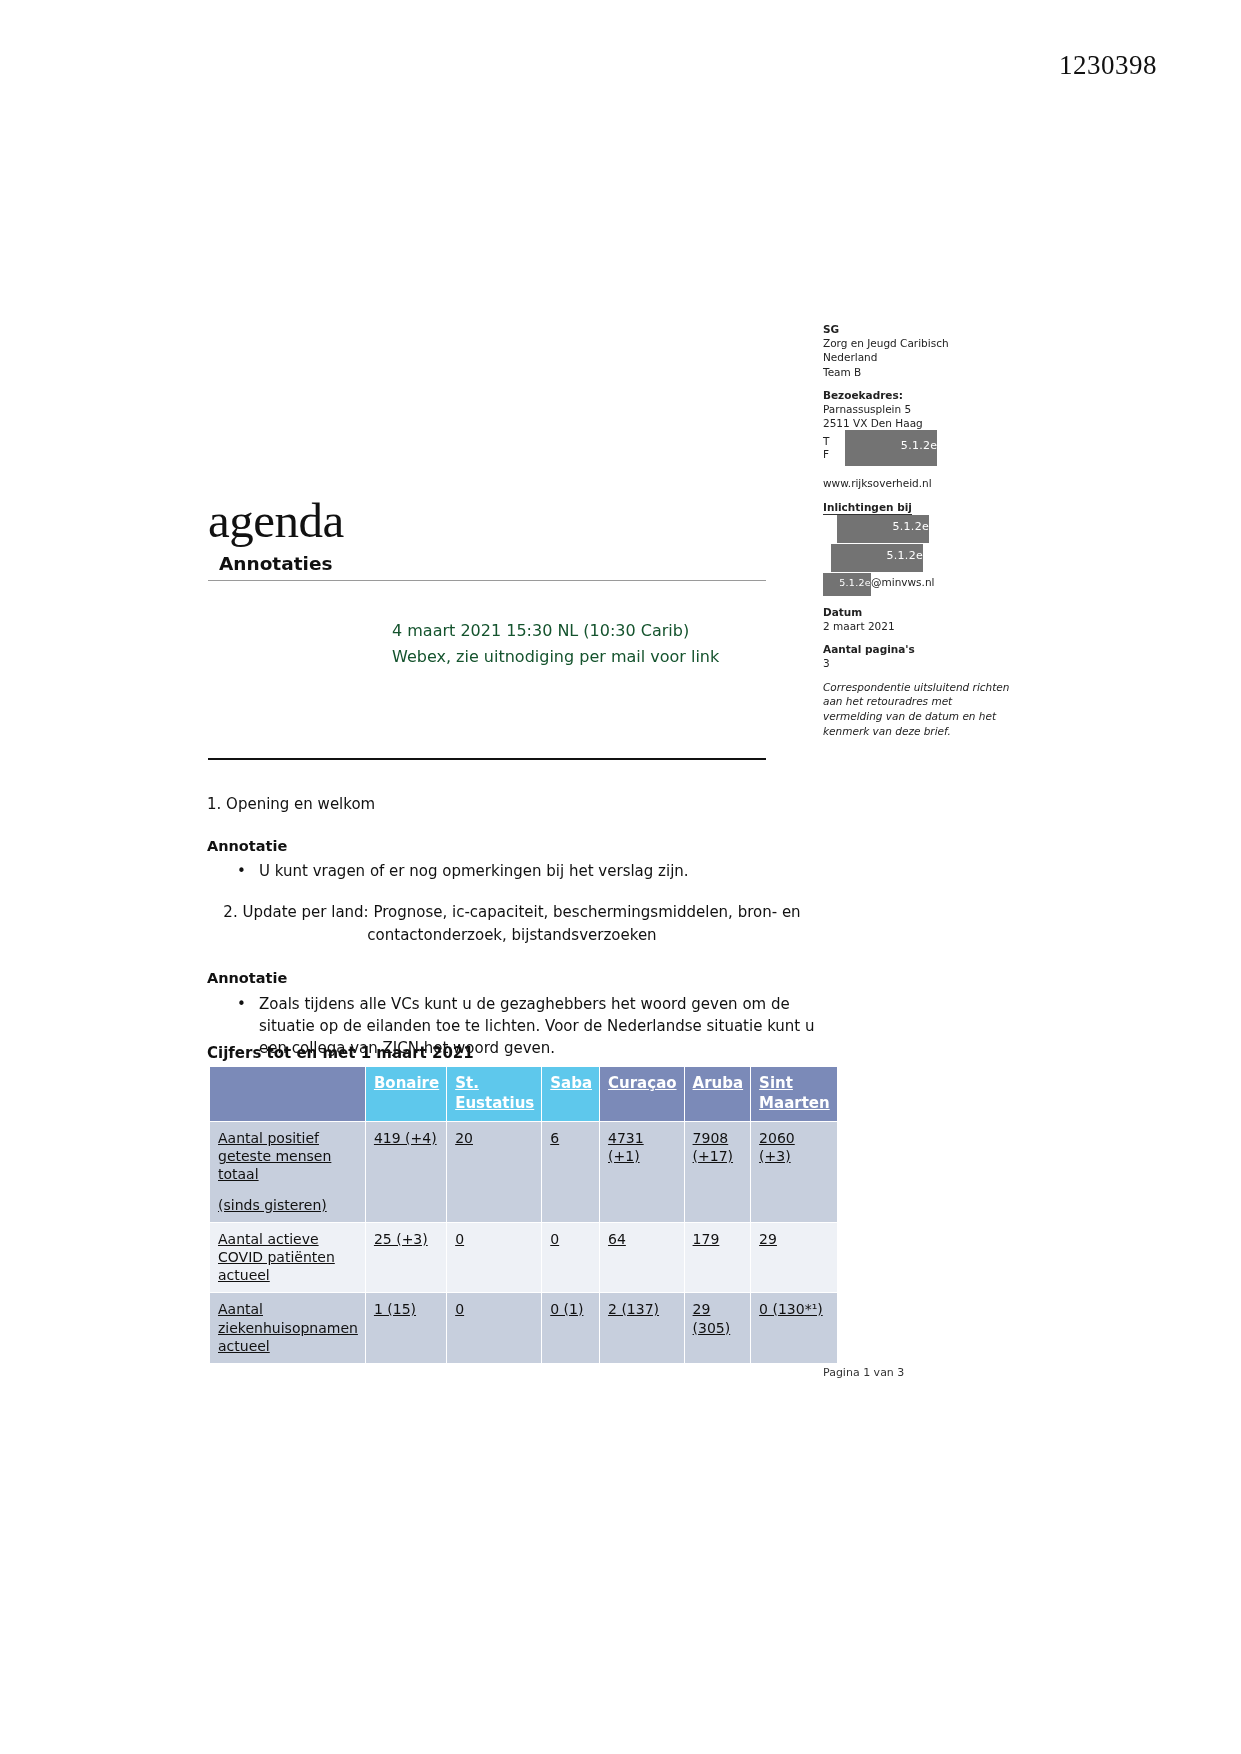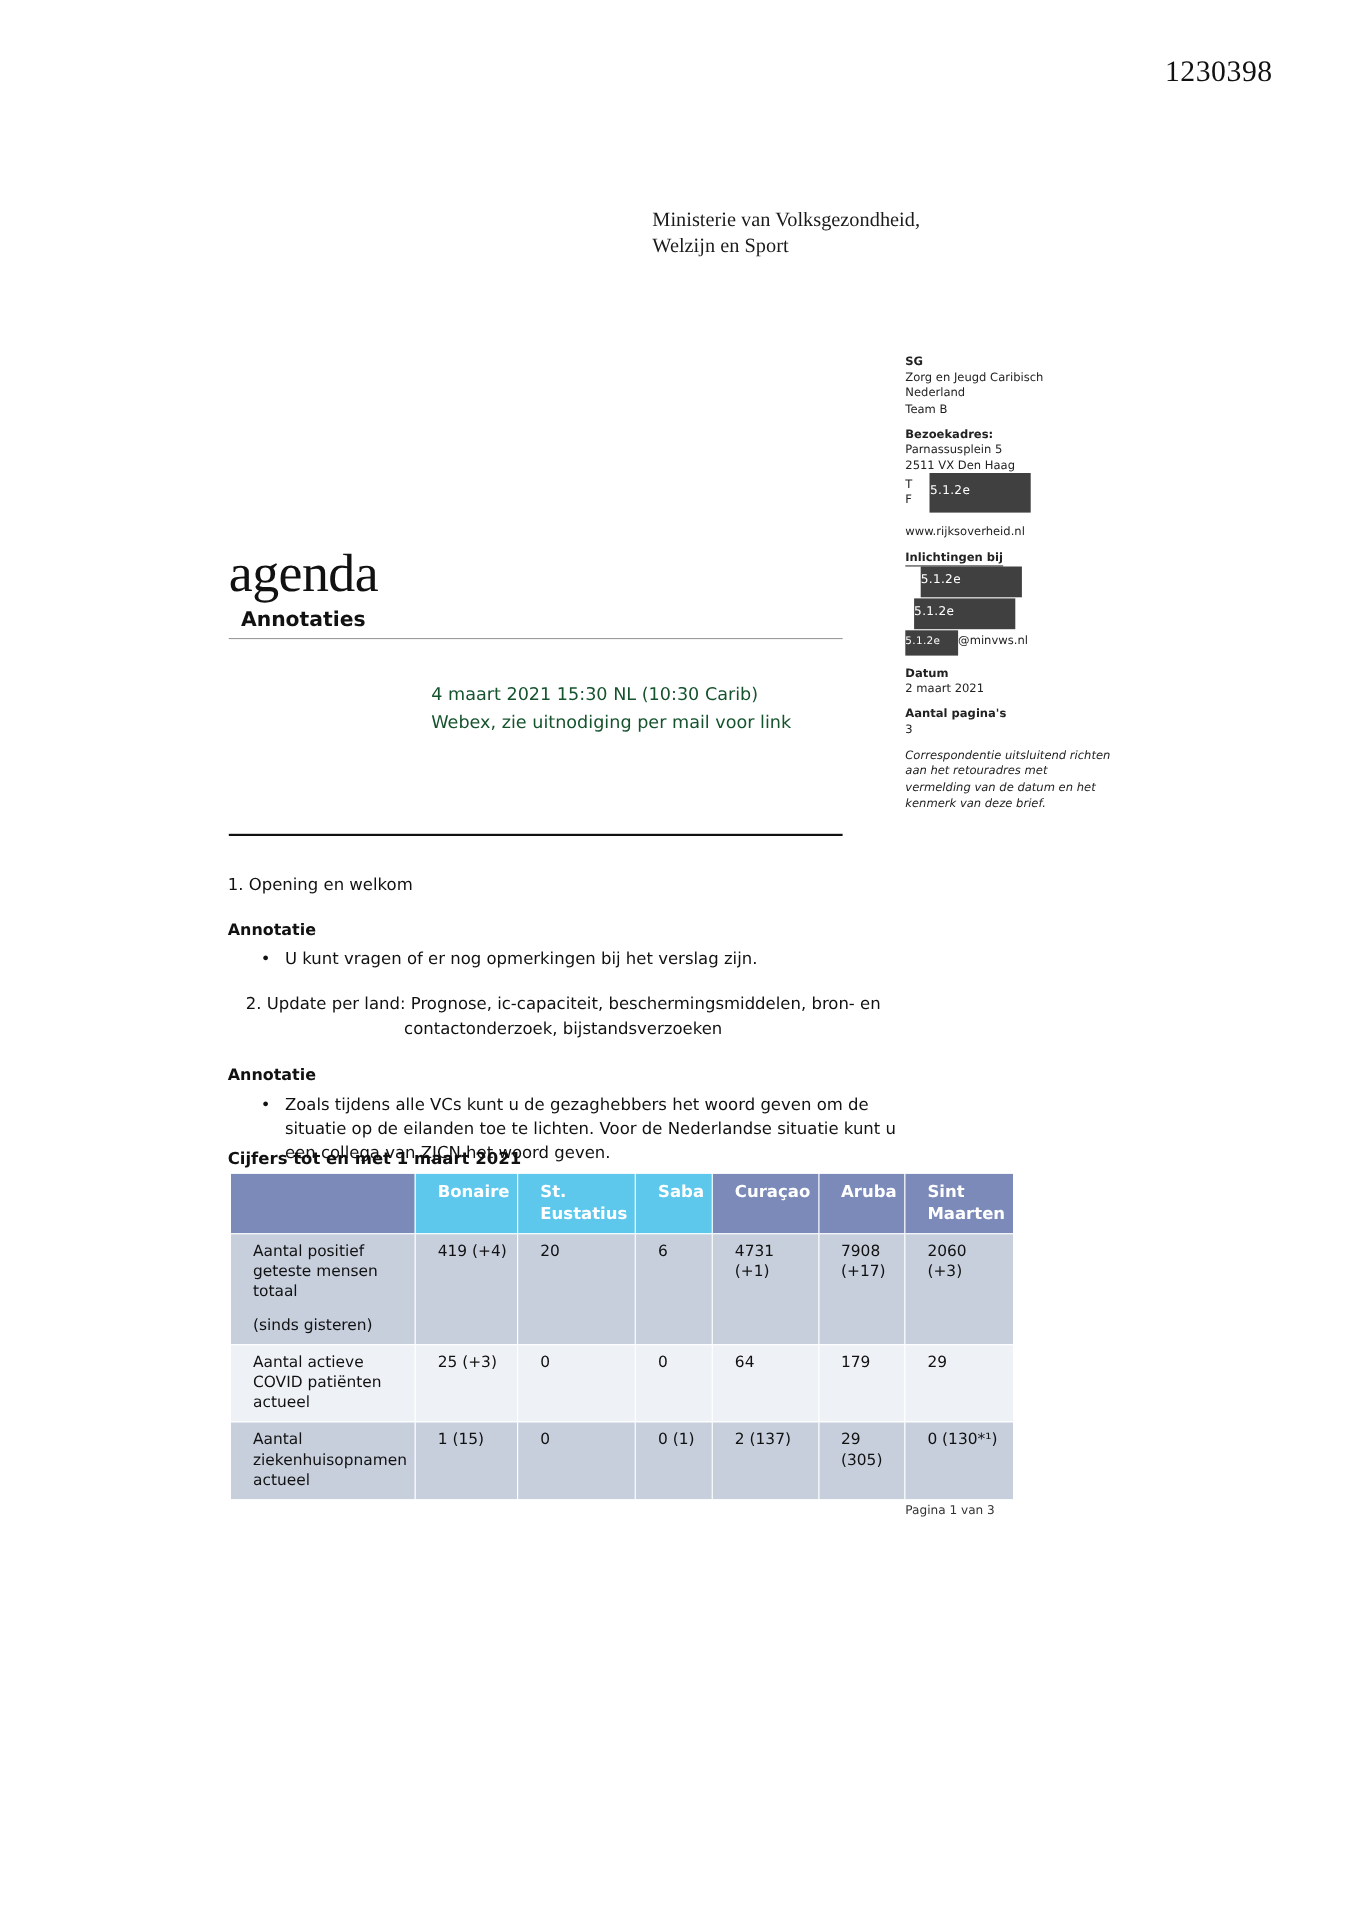--- a/index.html
+++ b/index.html
@@ -53,24 +53,24 @@
     line-height: 1.38;
     color: #222;
   }
   .meta b, .meta .b {
     font-weight: bold;
   }
   .meta .blk { margin-bottom: 9px; }
   .meta .tight { line-height: 1.35; }
   .redact {
     display: inline-block;
-    background: #404040;
+    background: #737373;
     color: #ffffff;
     font-size: 11px;
-    text-align: left;
+    text-align: right;
     padding: 3px 0;
     letter-spacing: 0.3px;
   }
   .redact.r1 { width: 92px; height: 30px; line-height: 26px; margin-left: 16px; vertical-align: middle;}
   .redact.r2 { width: 92px; height: 22px; line-height: 17px; margin-left: 14px;}
   .redact.r3 { width: 92px; height: 22px; line-height: 17px; margin-left: 8px;}
   .redact.r4 { width: 48px; height: 17px; line-height: 13px; font-size: 9.5px;}
   .tf-row { display: flex; align-items: center; }
   .tf-labels { font-size: 10.5px; line-height: 1.25; }
   .meta .italic { font-style: italic; line-height: 1.42; }
@@ -178,22 +178,23 @@
     left: 209px;
     top: 1066px;
     border-collapse: collapse;
     width: 602px;
     font-size: 14px;
     color: #111;
   }
   table.cijfers th, table.cijfers td {
     border: 1px solid #ffffff;
     vertical-align: top;
-    padding: 7px 7px 8px 20px;
+    padding: 7px 7px 8px 8px;
     line-height: 1.3;
+    text-decoration: underline;
   }
   table.cijfers thead th {
     background: #7b8ab8;
     color: #ffffff;
     font-weight: bold;
     font-size: 15px;
     text-align: left;
     height: 32px;
   }
   table.cijfers thead th.hl {
@@ -224,24 +225,20 @@
     color: #333;
   }
 </style>
 </head>
 <body>
 
 <div class="page">
 
   <div class="doc-number">1230398</div>
 
-  <div class="ministry">
-    <div>Ministerie van Volksgezondheid,</div>
-    <div>Welzijn en Sport</div>
-  </div>
 
   <div class="meta">
     <div class="blk tight">
       <div class="b">SG</div>
       <div>Zorg en Jeugd Caribisch</div>
       <div>Nederland</div>
       <div>Team B</div>
     </div>
 
     <div class="blk tight">

